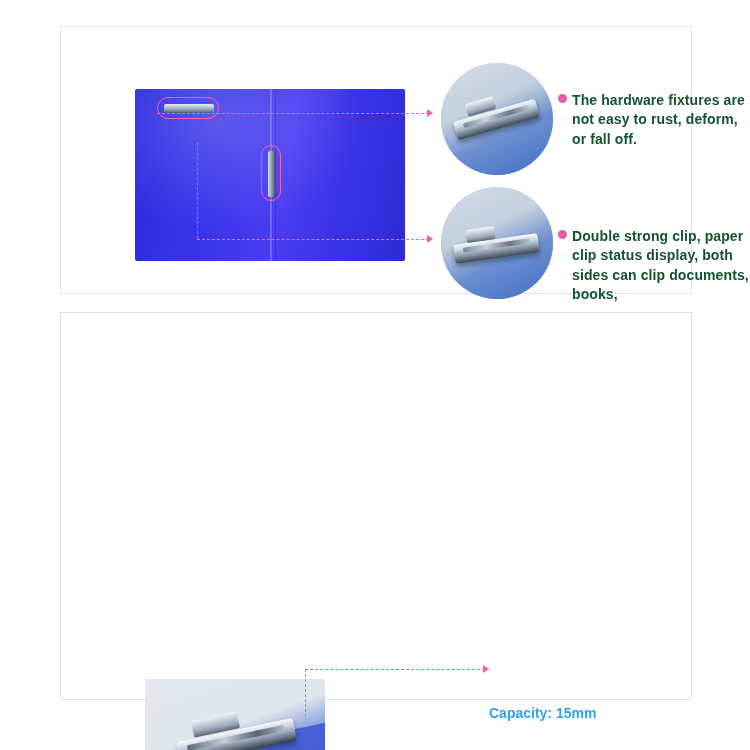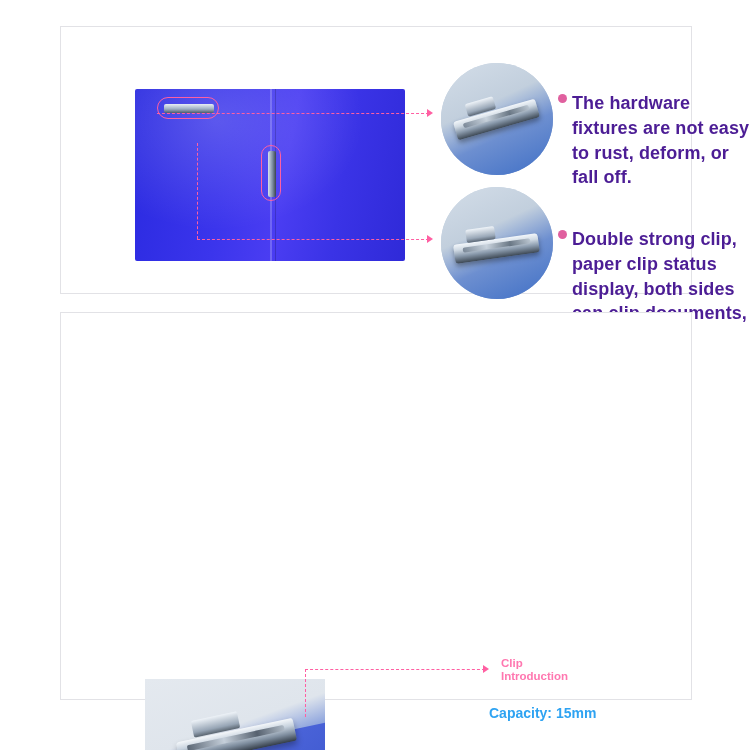--- a/index.html
+++ b/index.html
@@ -189,24 +189,24 @@
 
   
   .bullet-dot {
     position: absolute;
     width: 9px; height: 9px;
     border-radius: 50%;
     background: #e0609f;
   }
   .caption {
     position: absolute;
-    font-size: 18px;
+    font-size: 14px;
     line-height: 1.38;
     font-weight: 700;
-    color: #4c1d95;
+    color: #14532d;
     letter-spacing: .1px;
   }
   #caption-1 { left: 511px; top: 64px; width: 178px; }
   #caption-2 { left: 511px; top: 200px; width: 188px; }
 
   
   #photo-clip-closed {
     left: 84px;
     top: 366px;
     width: 180px;
@@ -331,21 +331,20 @@
       <div class="bar"></div>
       <div class="lever"></div>
     </div>
 
     <div class="arrow" style="left:244px; top:352px; width:192px; height:54px;">
       <div class="vline" style="left:0; top:4px; height:48px;"></div>
       <div class="line" style="left:0; top:4px; width:180px;"></div>
       <div class="head" style="left:178px; top:0px;"></div>
     </div>
 
-    <div class="label-pink" id="label-clip-intro">Clip Introduction</div>
 
     <div id="label-capacity">Capacity: 15mm</div>
 
     <div id="label-bothsides">&gt; Both sides can hold 15mm of paper</div>
 
   </div>
 
 </div>
 
 </body></html>

